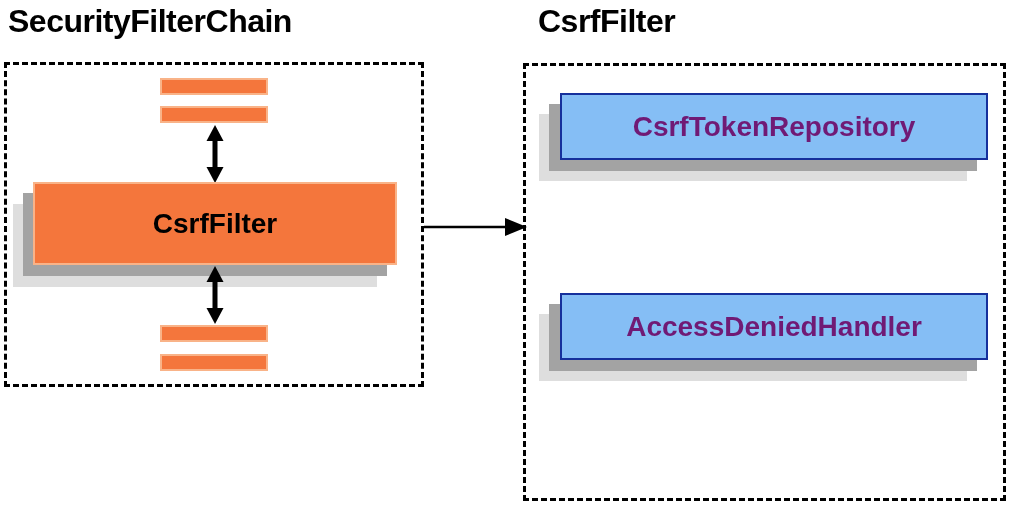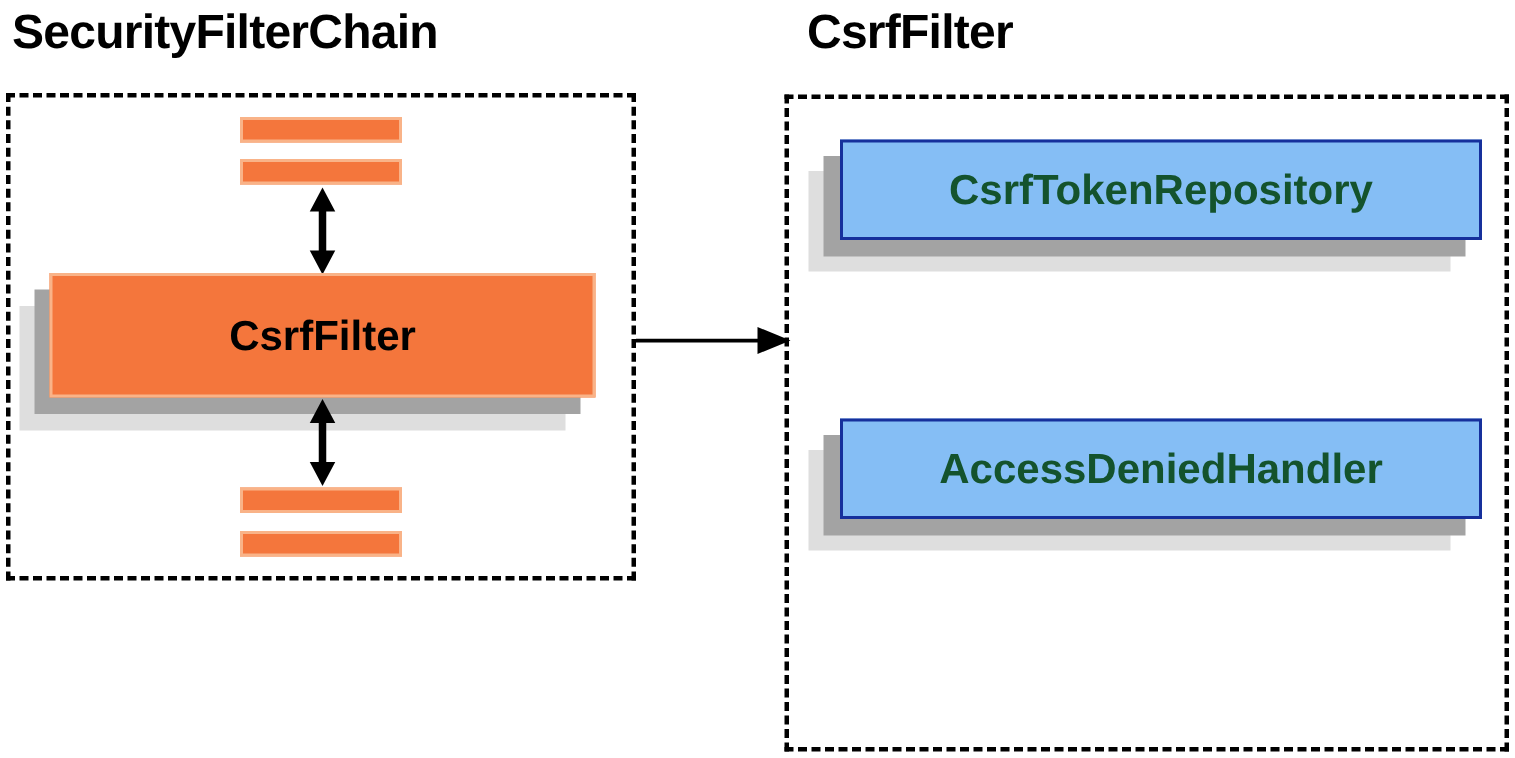--- a/index.html
+++ b/index.html
@@ -63,21 +63,21 @@
     height: 67px;
     background: #85BEF5;
     border: 2px solid #16309C;
     box-sizing: border-box;
     box-shadow: -11px 11px 0 #A3A3A3, -21px 21px 0 #DEDEDE;
     display: flex;
     align-items: center;
     justify-content: center;
     font-size: 28px;
     font-weight: bold;
-    color: #14532d;
+    color: #701a75;
   }
   svg { display: block; }
 </style>
 </head>
 <body>
 
 <div id="page">
 
   <div class="diagram-title" style="left:8px; top:3px;">SecurityFilterChain</div>
 
@@ -112,18 +112,18 @@
     <polygon points="103,14 81,5 81,23" fill="#000000"></polygon>
   </svg>
 
   <div class="dashed-box" style="left:523px; top:63px; width:483px; height:438px;"></div>
 
   <div class="blue-box" style="top:93px;">
     <span>CsrfTokenRepository</span>
   </div>
 
 
-  <div class="blue-box" style="top:279px;">
+  <div class="blue-box" style="top:293px;">
     <span>AccessDeniedHandler</span>
   </div>
 
 
 </div>
 
 </body></html>

